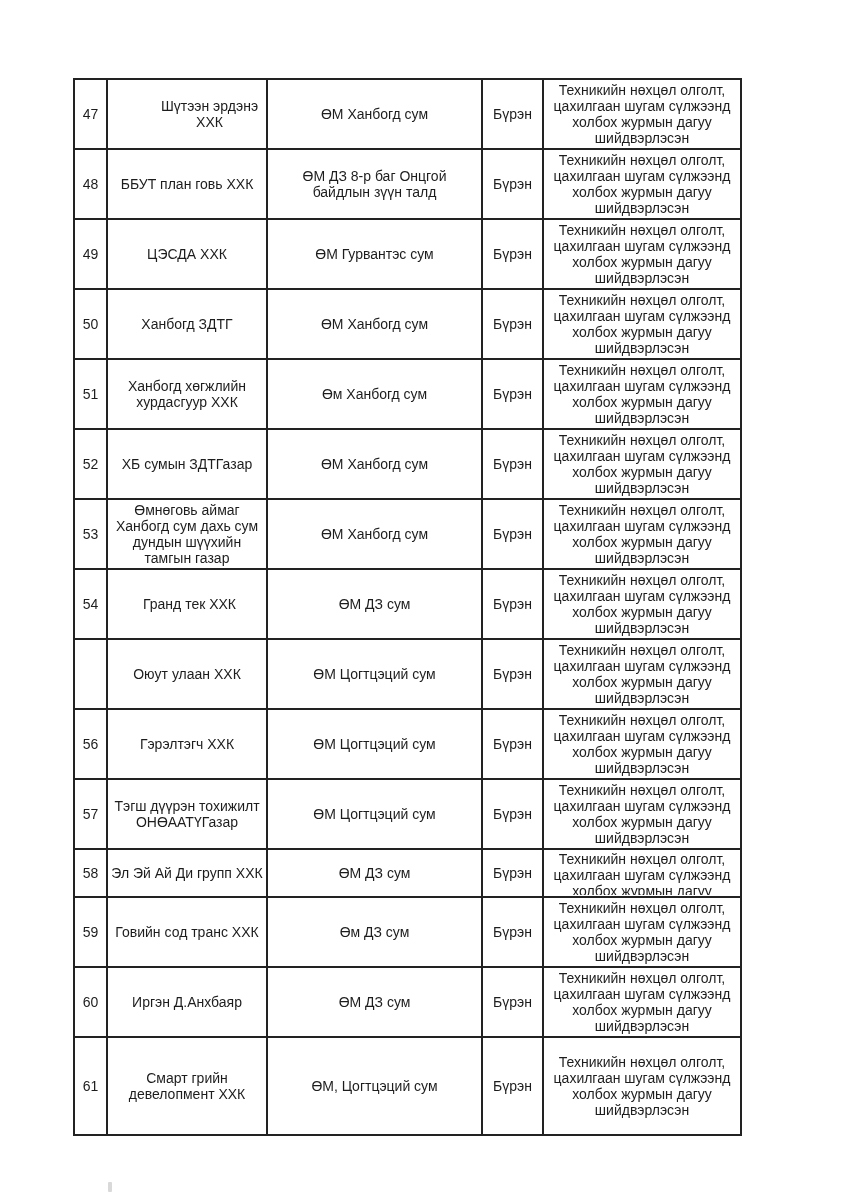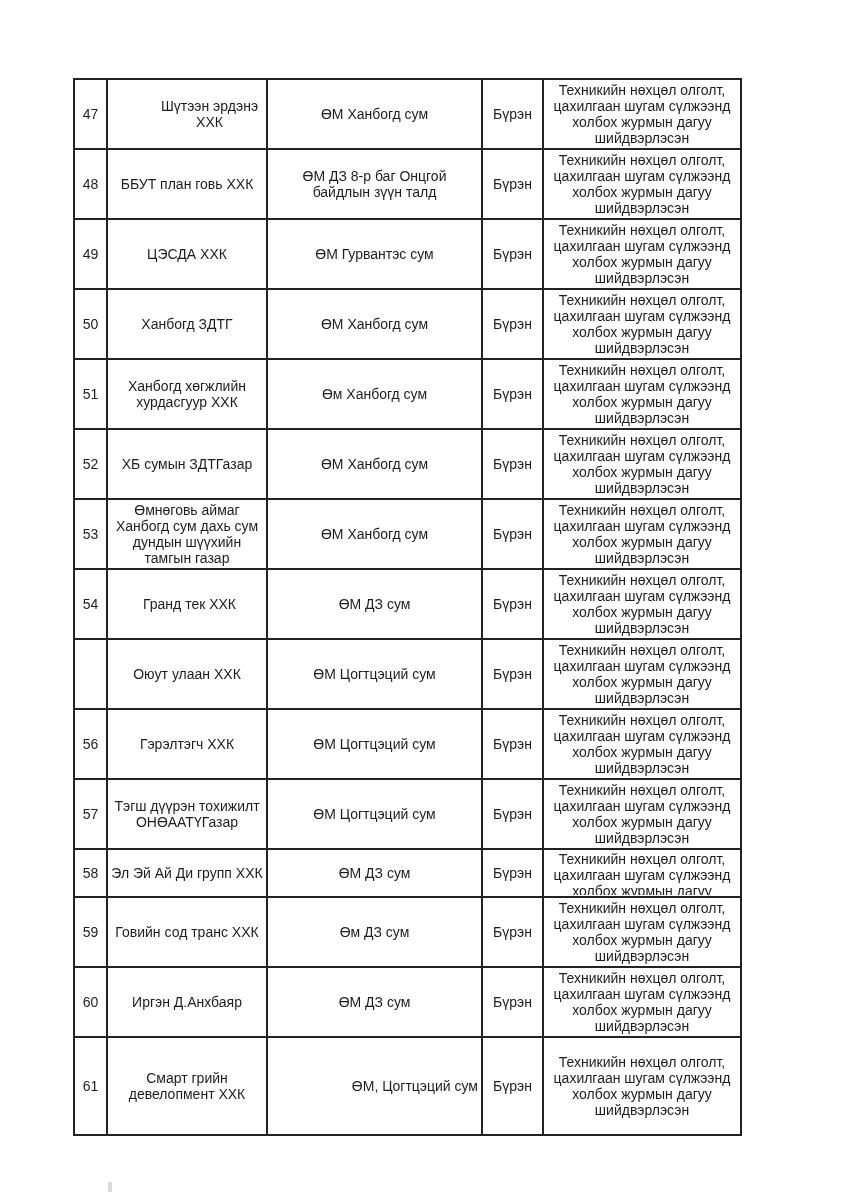--- a/index.html
+++ b/index.html
@@ -354,21 +354,21 @@
           </td>
         </tr>
         <tr class="tall-row">
           <td style="border-color: rgb(34, 34, 34); border-radius: 15px;">
             <div class="cellc">61</div>
           </td>
           <td style="border-color: rgb(34, 34, 34);">
             <div class="cellc">Смарт грийн
 девелопмент ХХК</div>
           </td>
-          <td style="border-color: rgb(34, 34, 34); text-align: right;">
+          <td style="border-color: rgb(34, 34, 34);">
             <div class="cellc">ӨМ, Цогтцэций сум</div>
           </td>
           <td style="border-color: rgb(34, 34, 34);">
             <div class="cellc">Бүрэн</div>
           </td>
           <td style="border-color: rgb(34, 34, 34);">
             <div class="cellc">Техникийн нөхцөл олголт,
 цахилгаан шугам сүлжээнд
 холбох журмын дагуу
 шийдвэрлэсэн</div>

